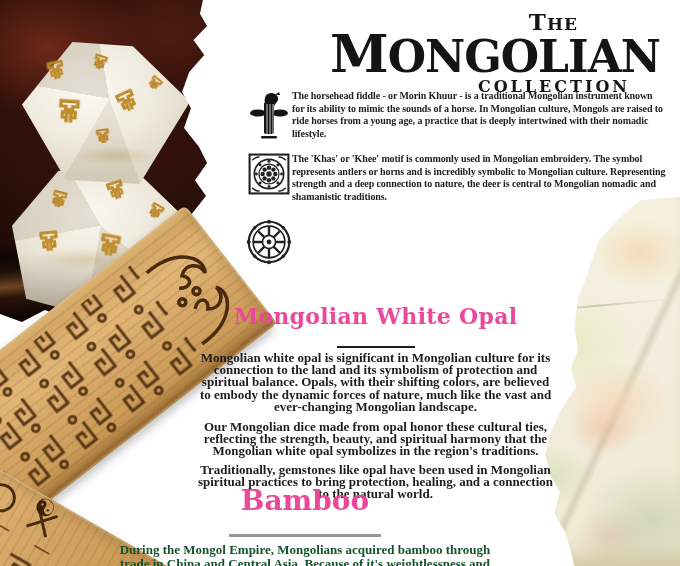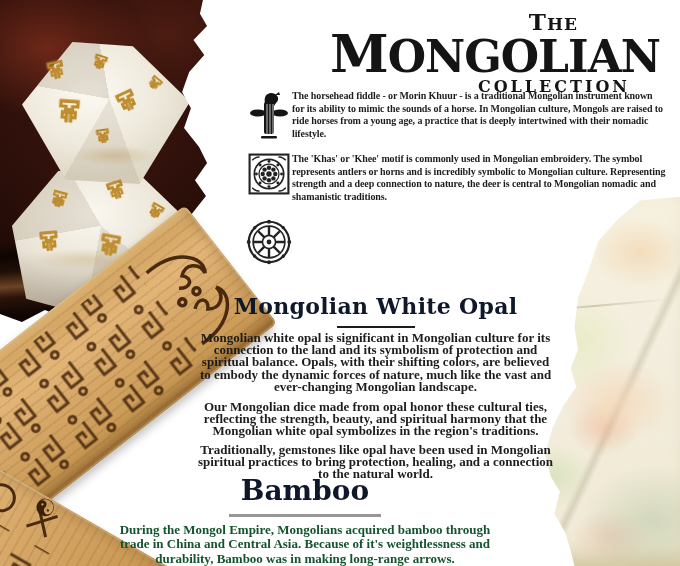--- a/index.html
+++ b/index.html
@@ -89,21 +89,21 @@
   .facts{position:absolute;left:246px;top:90px;width:426px;z-index:4;}
   .fact{display:flex;align-items:flex-start;margin-bottom:11px;}
   .fact:nth-child(2){margin-bottom:16px;}
   .fact-icon{flex:0 0 46px;display:flex;justify-content:center;}
   .fact p{margin:0;width:374px;font-weight:bold;font-size:10px;line-height:12.6px;
     letter-spacing:-.1px;color:#1d1d1d;}
 
   
   .opal-section{position:absolute;left:163px;top:286px;width:425px;z-index:4;text-align:center;}
   .bamboo-section{position:absolute;left:85px;top:468px;width:440px;z-index:4;text-align:center;}
-  h2{margin:8px;font-family:"DejaVu Serif",serif;font-weight:bold;color:#0f172a;}
+  h2{margin:18px;font-family:"DejaVu Serif",serif;font-weight:bold;color:#ec4899;}
   .opal-section h2{font-size:22px;line-height:24px;letter-spacing:.3px;}
   .bamboo-section h2{font-size:28px;line-height:30px;}
   .rule{height:2px;}
   .rule-opal{width:78px;background:#1c1c1c;margin:3px auto 4px;}
   .rule-bamboo{width:152px;height:2.5px;background:#979797;margin:3px auto 6px;}
   .opal-section p{width:358px;margin:0 auto 8px;font-weight:bold;font-size:13px;
     line-height:12.2px;color:#1d1d1d;}
   .opal-section p:nth-of-type(2){margin-bottom:6px;}
   .bamboo-section p{width:392px;margin:0 auto;font-weight:bold;font-size:13px;
     line-height:14.5px;color:#14532d;}

